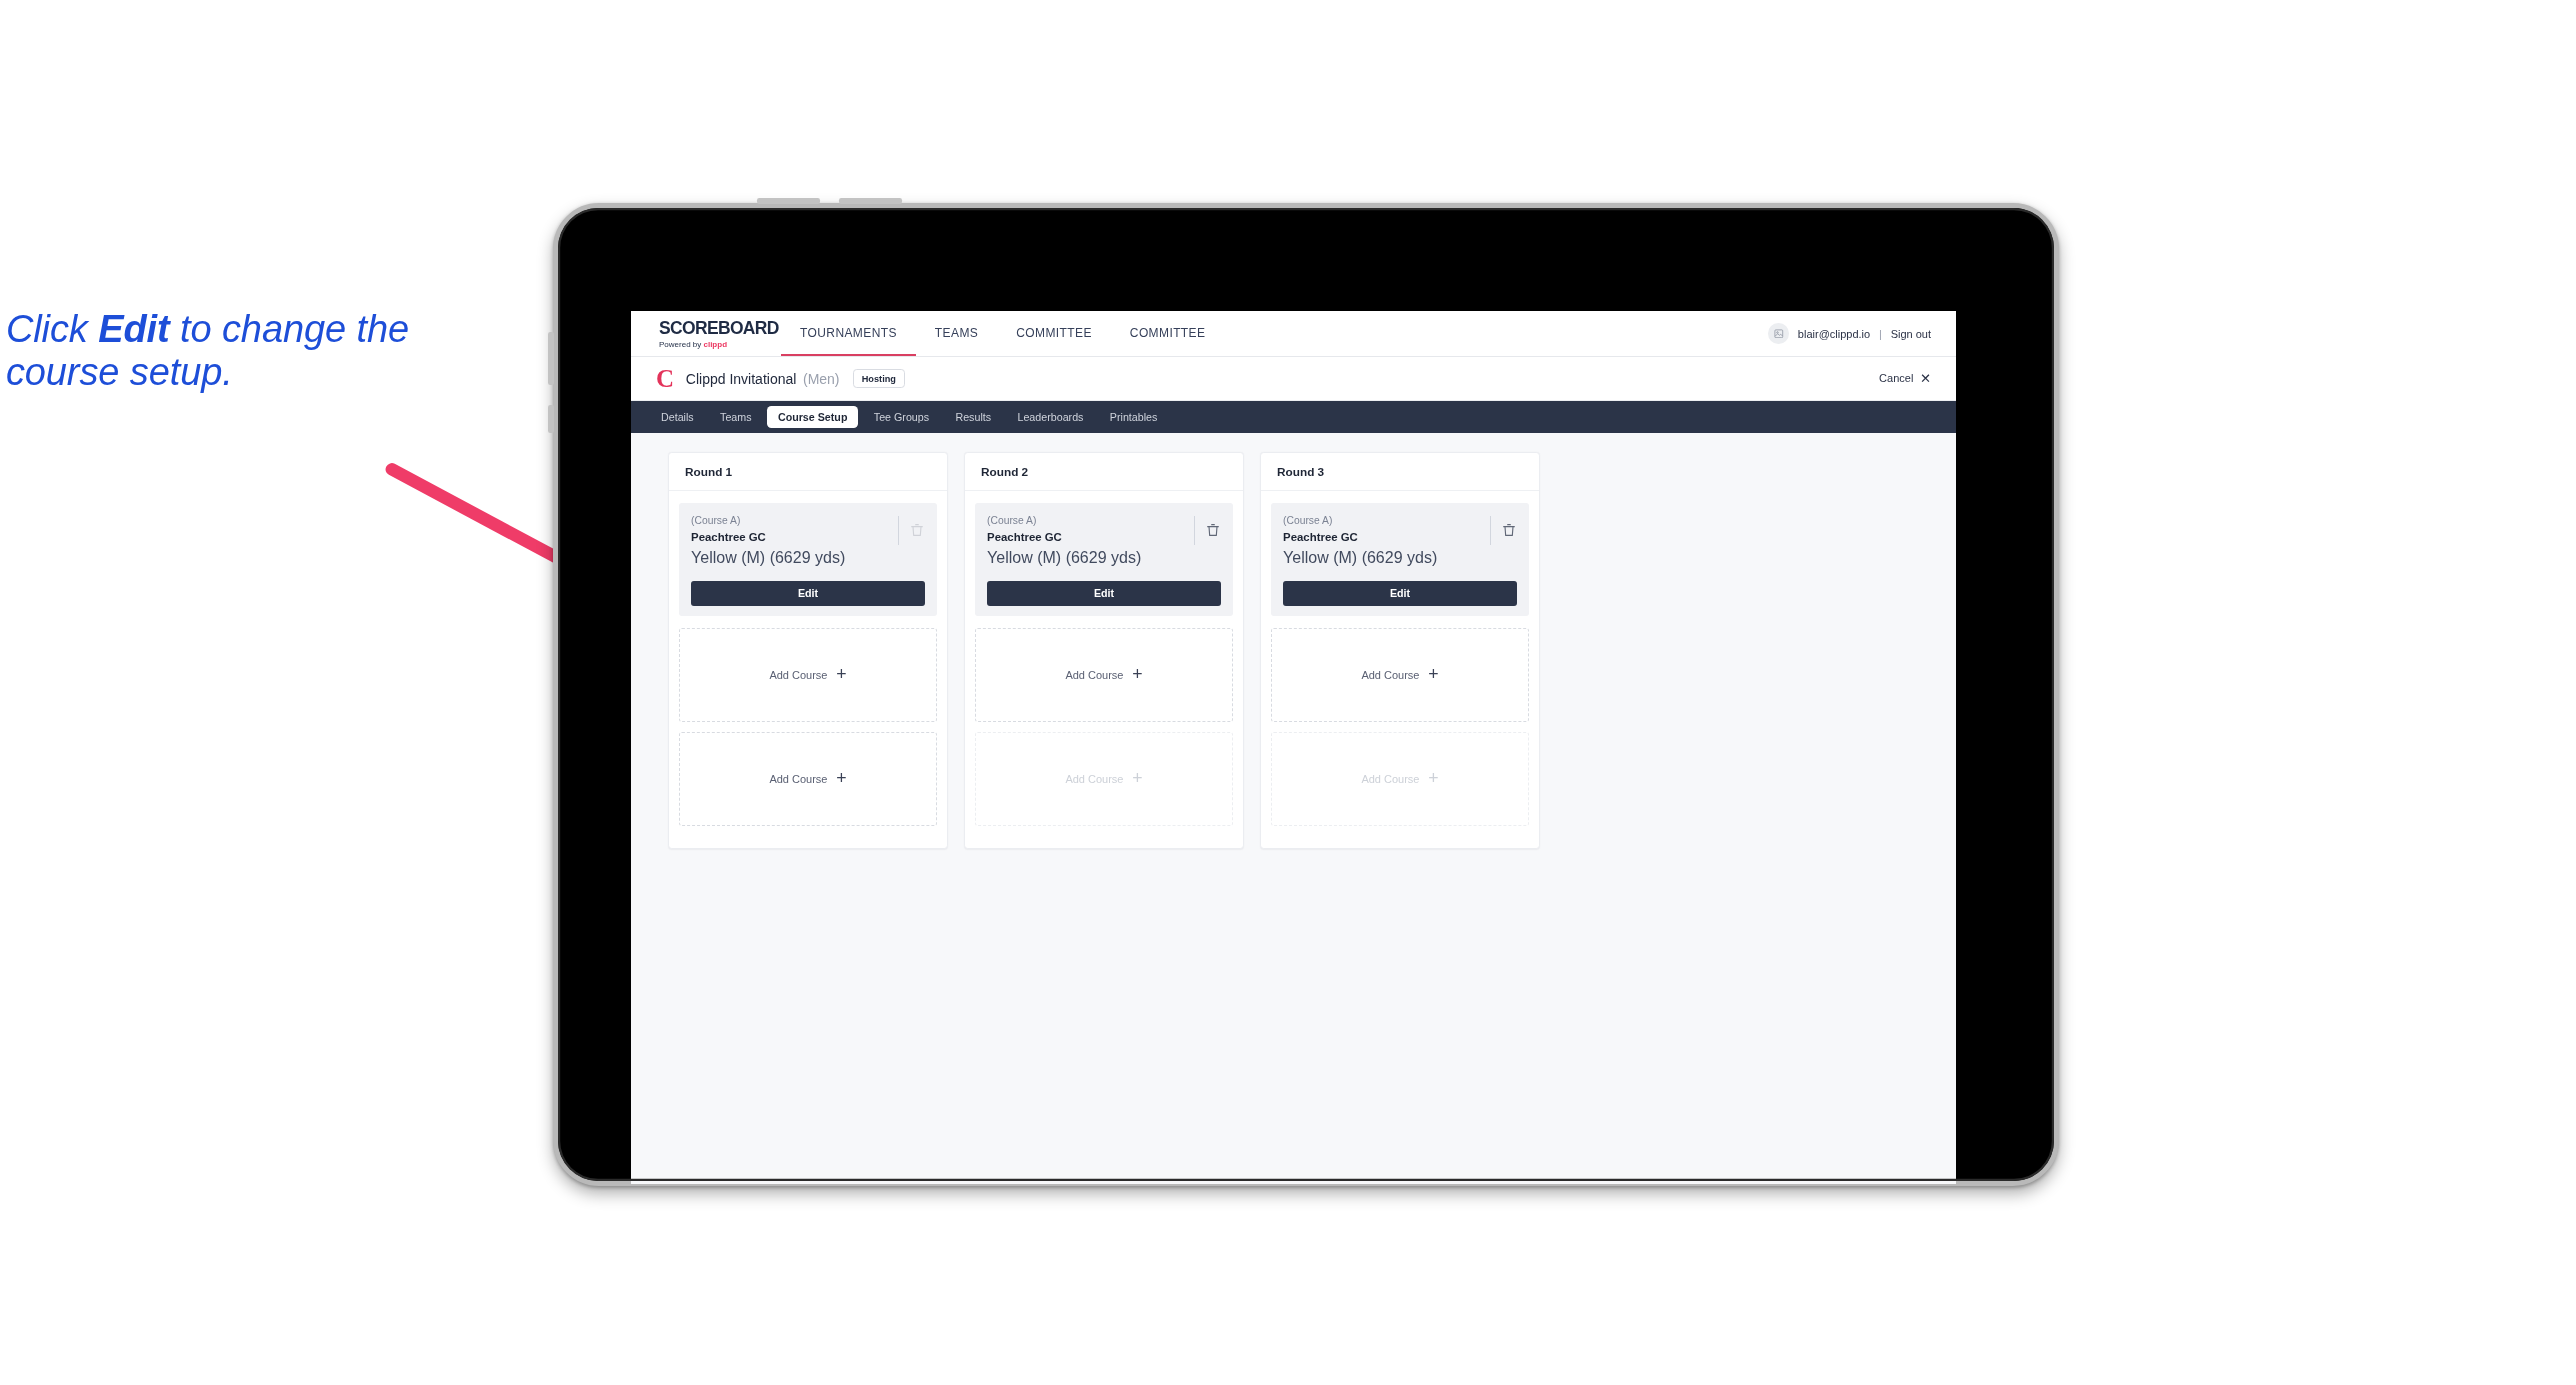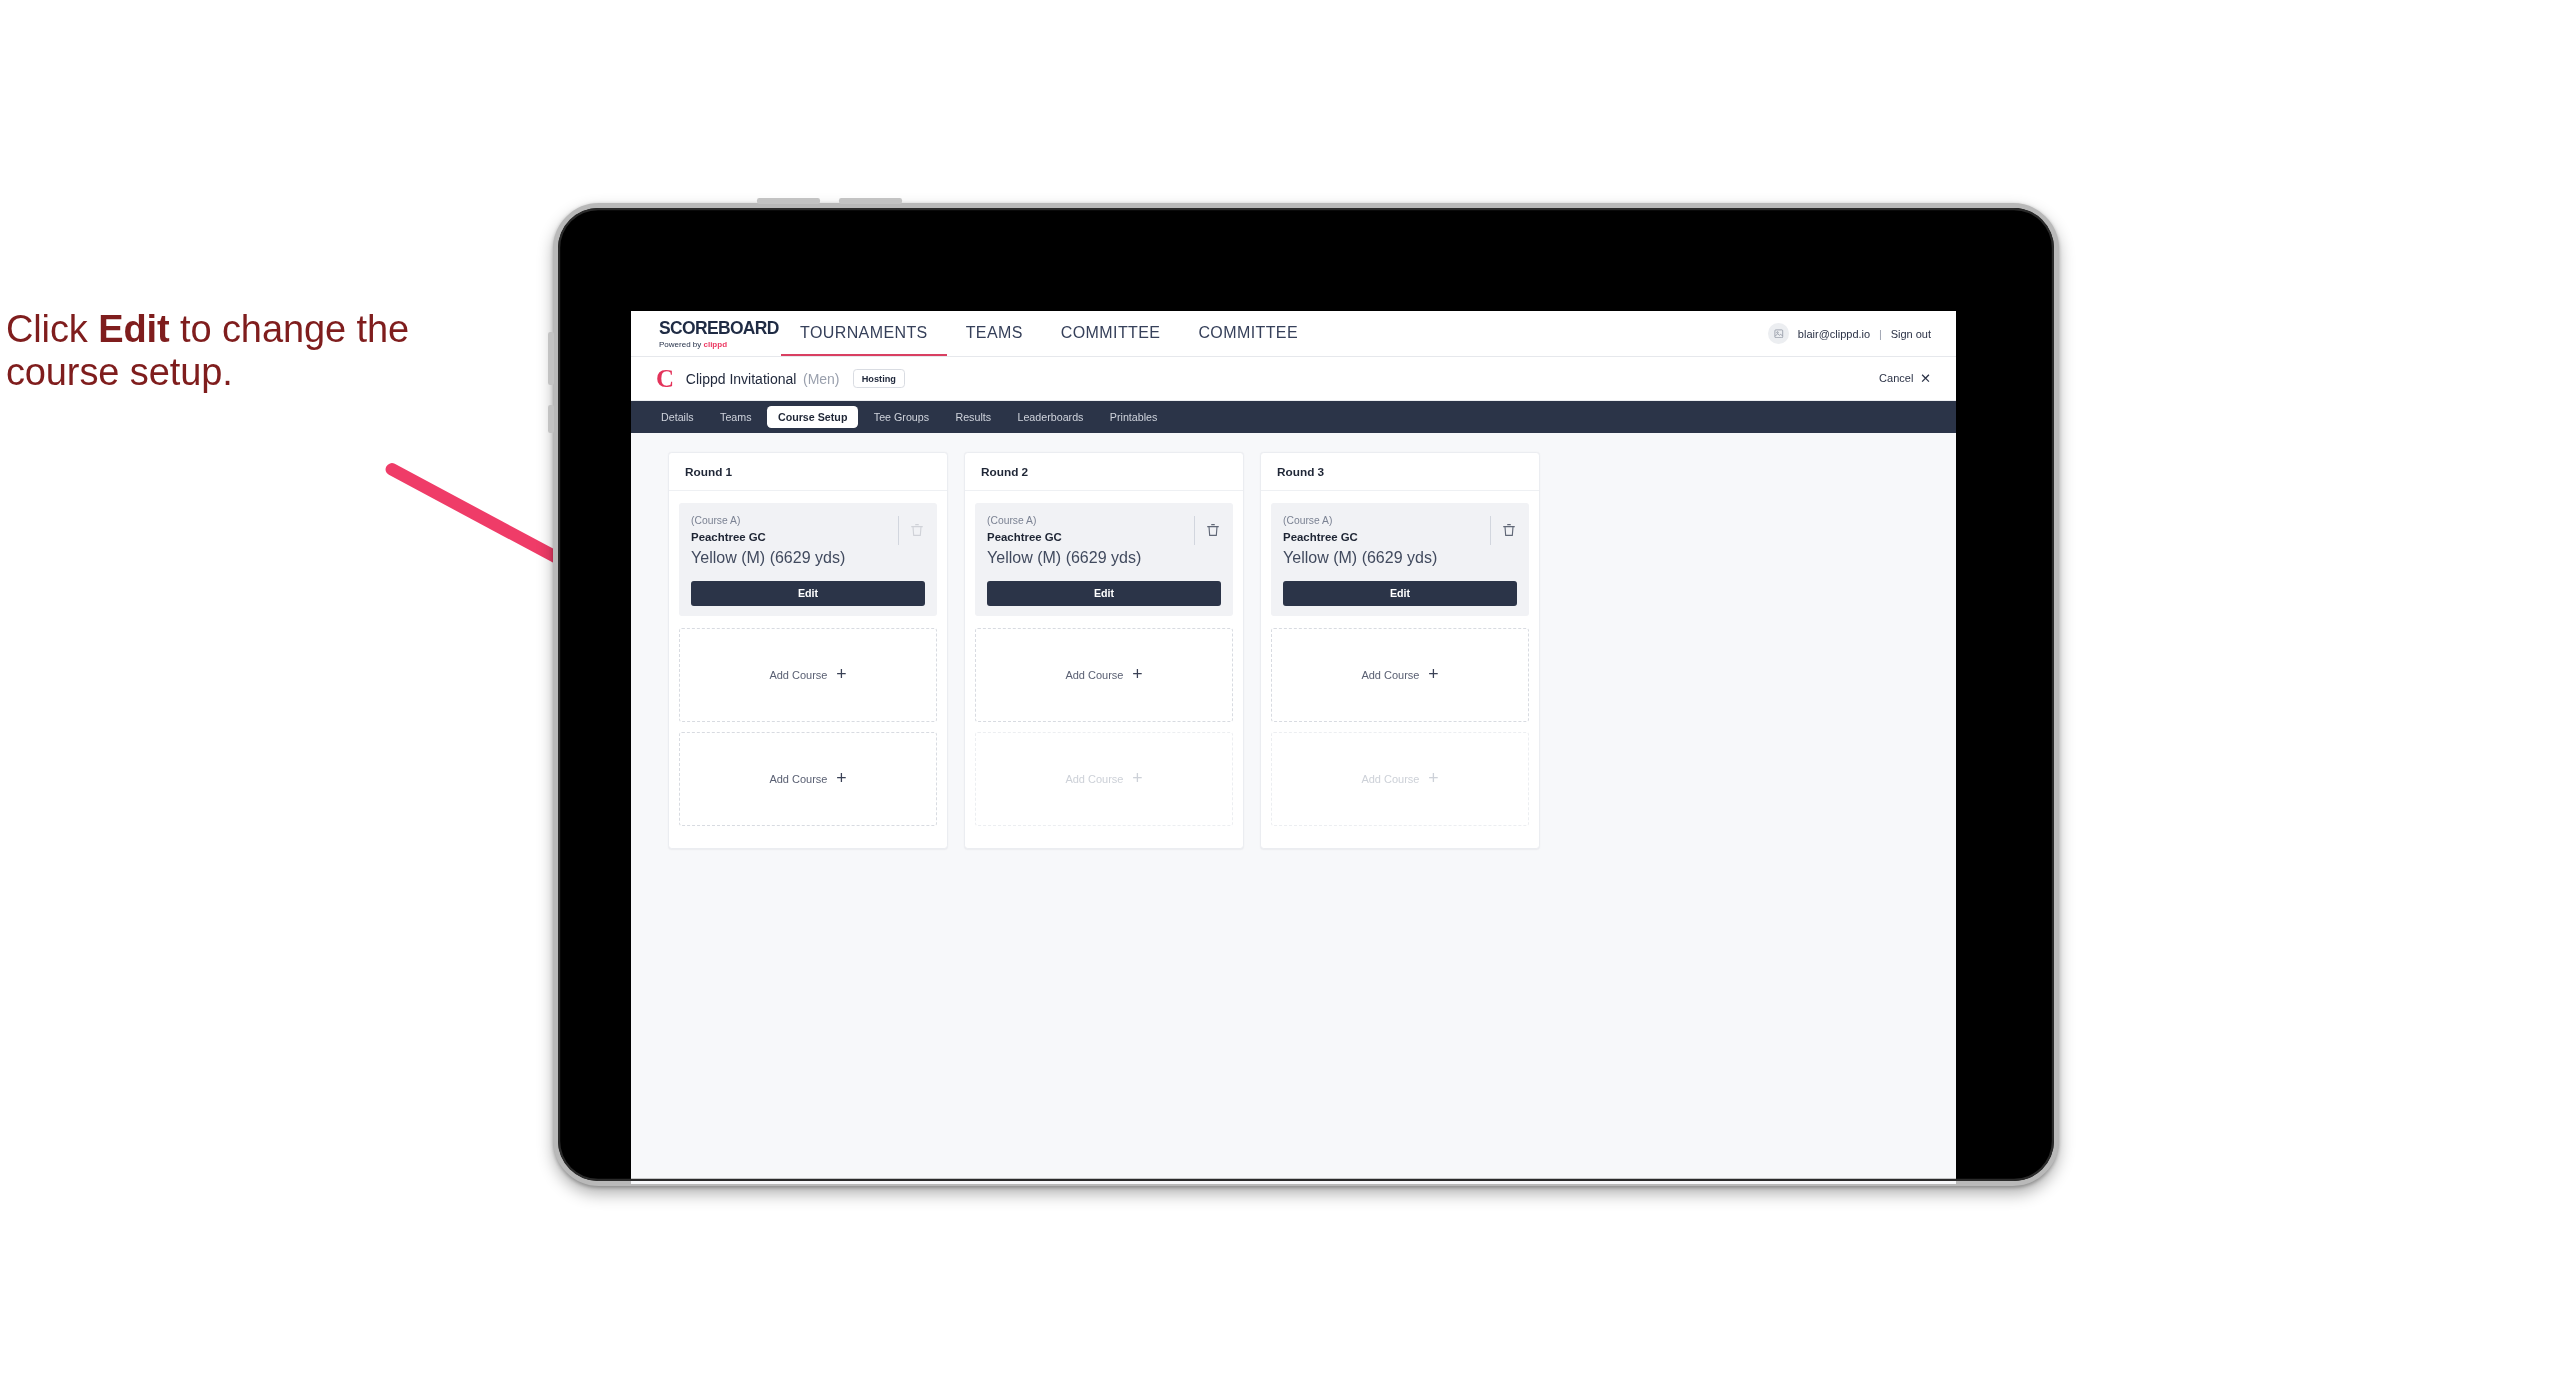--- a/index.html
+++ b/index.html
@@ -7,23 +7,24 @@
     width: 2576px; height: 1386px;
     background: #ffffff;
     font-family: "Liberation Sans", sans-serif;
     overflow: hidden;
   }
   #stage { position: relative; width: 2576px; height: 1386px; background:#fff; }
 
   
   #annotation {
     position: absolute; left: 5.9px; top: 308px; width: 412px;
-    font-size: 38px; line-height: 1.12; color: #7f1d1d;
+    font-size: 38px; line-height: 1.12; color: #1d4ed8;
     font-family: "Liberation Sans", sans-serif;
     letter-spacing: -0.1px;
+    font-style: italic;
   }
   #annotation b { font-weight: 700; }
 
   #arrow-svg { position: absolute; left: 383px; top: 456px; width: 294px; height: 184px; }
 
   
   #tablet {
     position: absolute; left: 553px; top: 203px;
     width: 1506px; height: 983px;
     background: #000;
@@ -60,21 +61,21 @@
   #brand { width: 150px; padding-left: 28px; display:flex; flex-direction:column; justify-content:center; }
   #brand .sb-word {
     font-family:"Liberation Sans", sans-serif; font-weight:700; font-size:19px;
     color:#1f2b44; letter-spacing:-0.7px; line-height:1; transform: scaleX(0.92); transform-origin:left;
   }
   #brand .sb-sub { font-size:8px; color:#1f2b44; margin-top:2.2px; white-space:nowrap; }
   #brand .sb-sub .pink { color:#ec3a63; font-weight:700; }
 
   .navtab {
     display:flex; align-items:center; padding: 0 19px;
-    font-size:16px; color:#36405a; letter-spacing:0.4px; font-weight:400;
+    font-size:12px; color:#36405a; letter-spacing:0.4px; font-weight:400;
     border-bottom:2.2px solid transparent; cursor:pointer; white-space:nowrap;
   }
   .navtab.active { border-bottom-color:#d93f61; }
   #navspacer { flex:1; }
   #account { display:flex; align-items:center; padding-right:25px; gap:8.8px; }
   #avatar {
     width:20.6px; height:20.6px; border-radius:50%; background:#eceef1;
     display:flex; align-items:center; justify-content:center; color:#8d93a0; font-size:9.6px;
   }
   #account .email { font-size:11px; color:#2b3246; }

